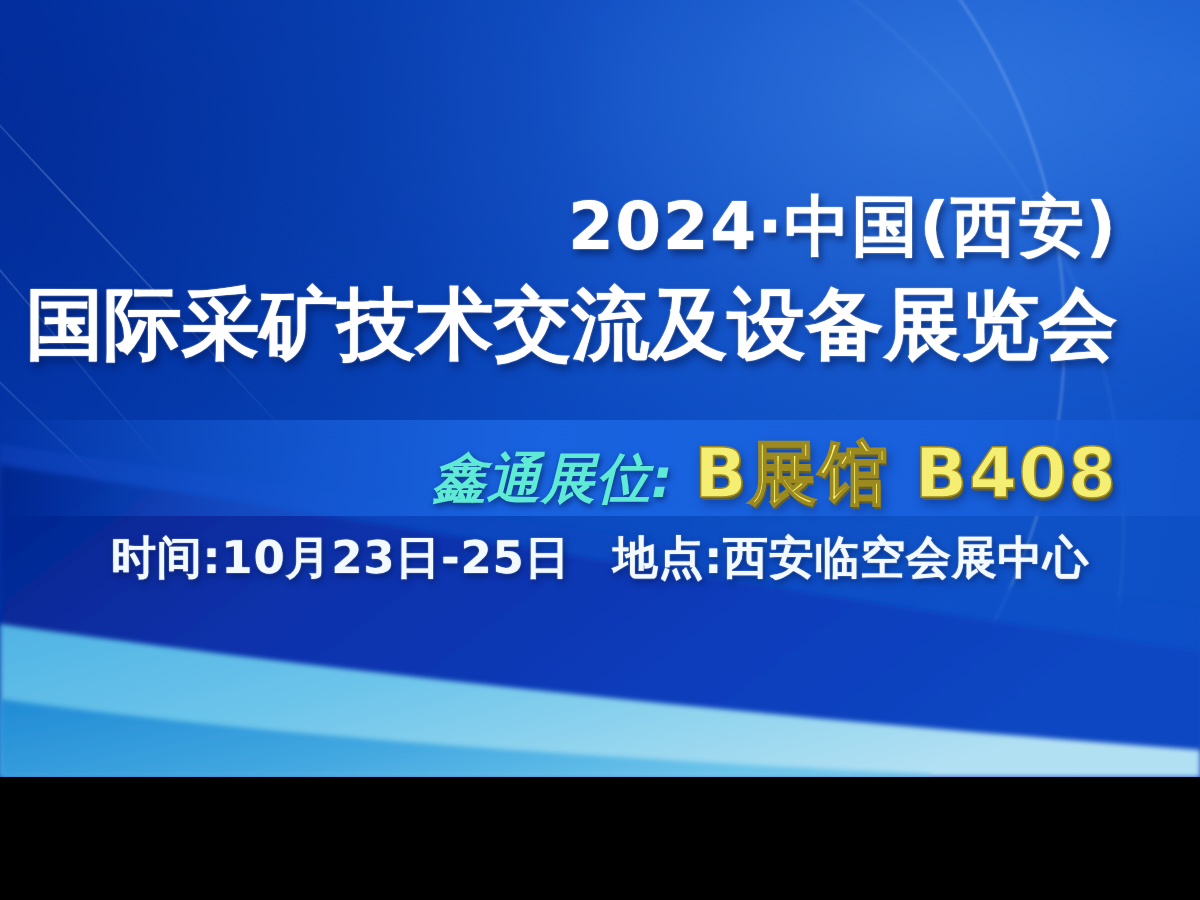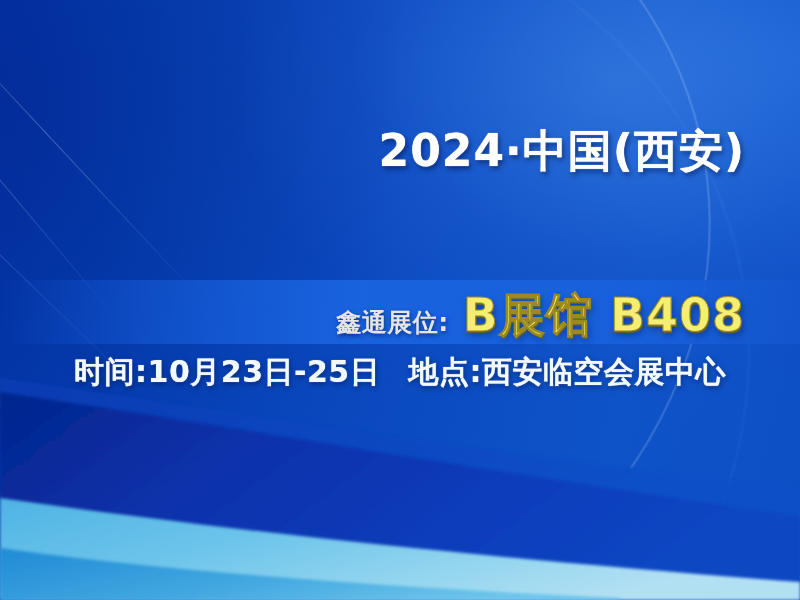--- a/index.html
+++ b/index.html
@@ -3,21 +3,21 @@
 <meta charset="utf-8">
 <style>
   html, body {
     margin: 0;
     padding: 0;
     background: #000;
   }
   #poster {
     position: relative;
     width: 800px;
-    height: 600px;
+    height: 518px;
     overflow: hidden;
     font-family: "DejaVu Sans", "Liberation Sans", sans-serif;
     background: #0b46bc;
   }
 
   
   .bg-base {
     position: absolute;
     inset: 0;
     background:
@@ -141,25 +141,26 @@
   .booth-row {
     position: absolute;
     right: 55px;
     top: 285px;
     display: flex;
     align-items: baseline;
     gap: 14px;
     white-space: nowrap;
   }
   .booth-label {
-    font-size: 25px;
-    font-weight: 700;
-    color: #e5e5e5;
+    font-size: 36px;
+    font-weight: 700;
+    color: #5eead4;
     letter-spacing: 0.5px;
     text-shadow: 1px 2px 4px rgba(0,18,70,0.6);
+    font-style: italic;
   }
   .booth-value {
     font-size: 46px;
     font-weight: 700;
     color: #f4ef72;
     letter-spacing: 1px;
     -webkit-text-stroke: 1px #9d8a1f;
     text-shadow:
       1px 2px 0 rgba(120,102,16,0.75),
       2px 4px 7px rgba(0,18,70,0.45);
@@ -242,20 +243,21 @@
       <path d="M0,128 C210,158 480,188 800,212 L800,230 L0,230 Z" fill="url(#gCyan)" filter="url(#soft)"></path>
 
       <path d="M0,178 C170,202 400,218 620,228 L620,230 L0,230 Z" fill="url(#gCyanDeep)" opacity="0.9" filter="url(#soft)"></path>
     </svg>
   </div>
 
   <div class="content">
 
     <div class="title-1">2024·中国(西安)</div>
 
+    <div class="title-2">国际采矿技术交流及设备展览会</div>
 
     <div class="booth-band"></div>
 
     <div class="booth-row">
       <span class="booth-label">鑫通展位:</span>
       <span class="booth-value">B展馆 B408</span>
     </div>
 
     <div class="info-row">
       <span class="info-text">时间:10月23日-25日</span>

